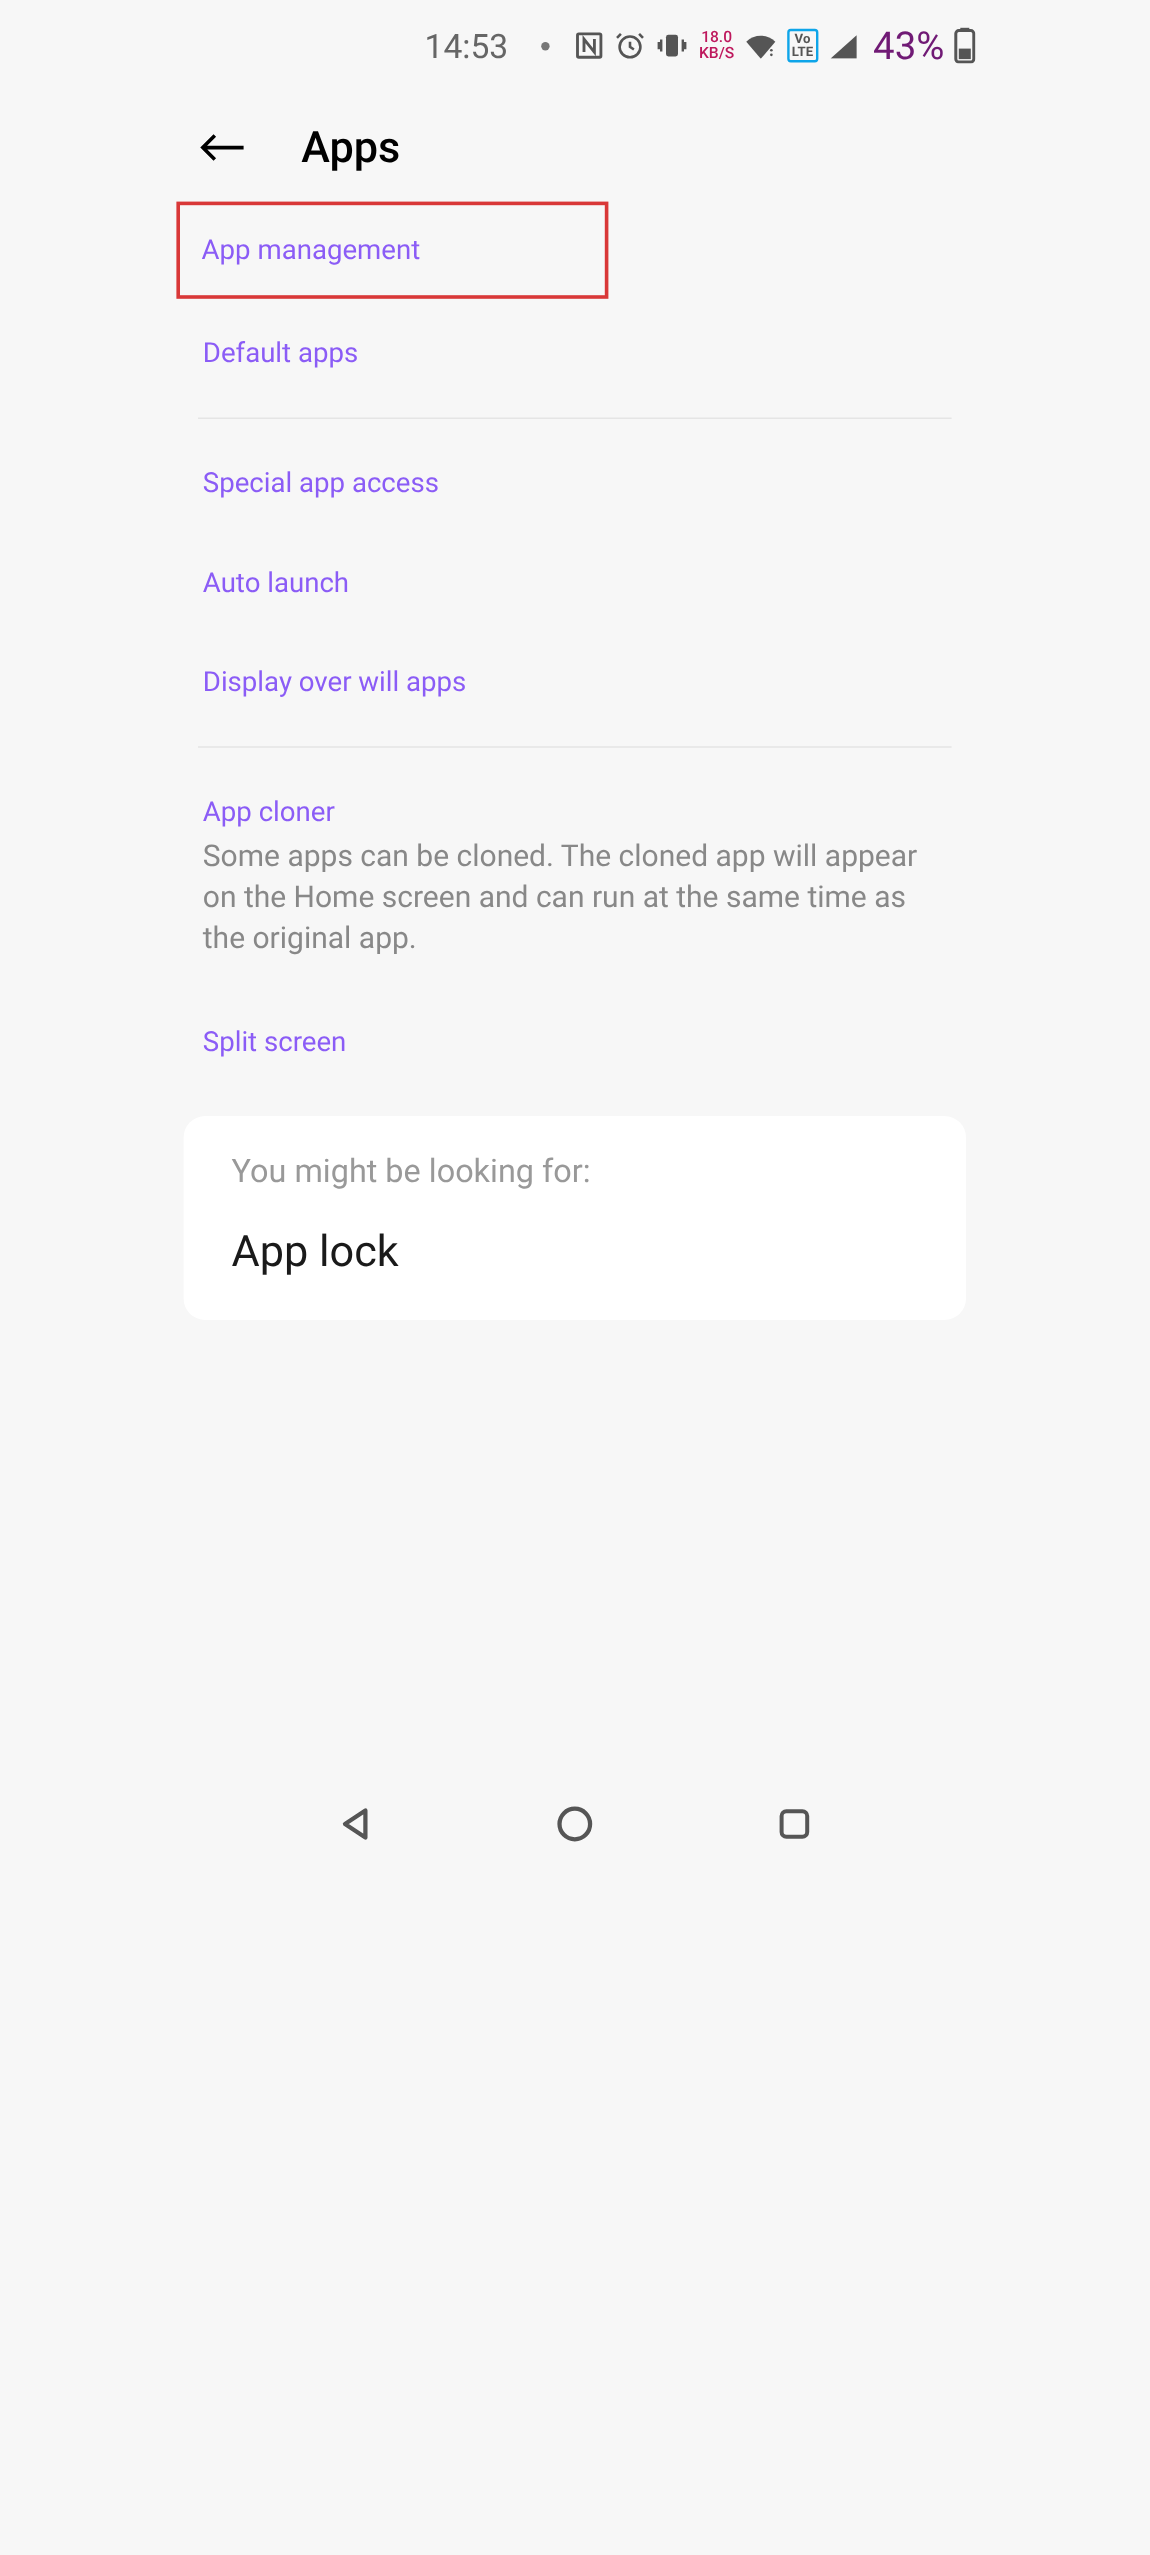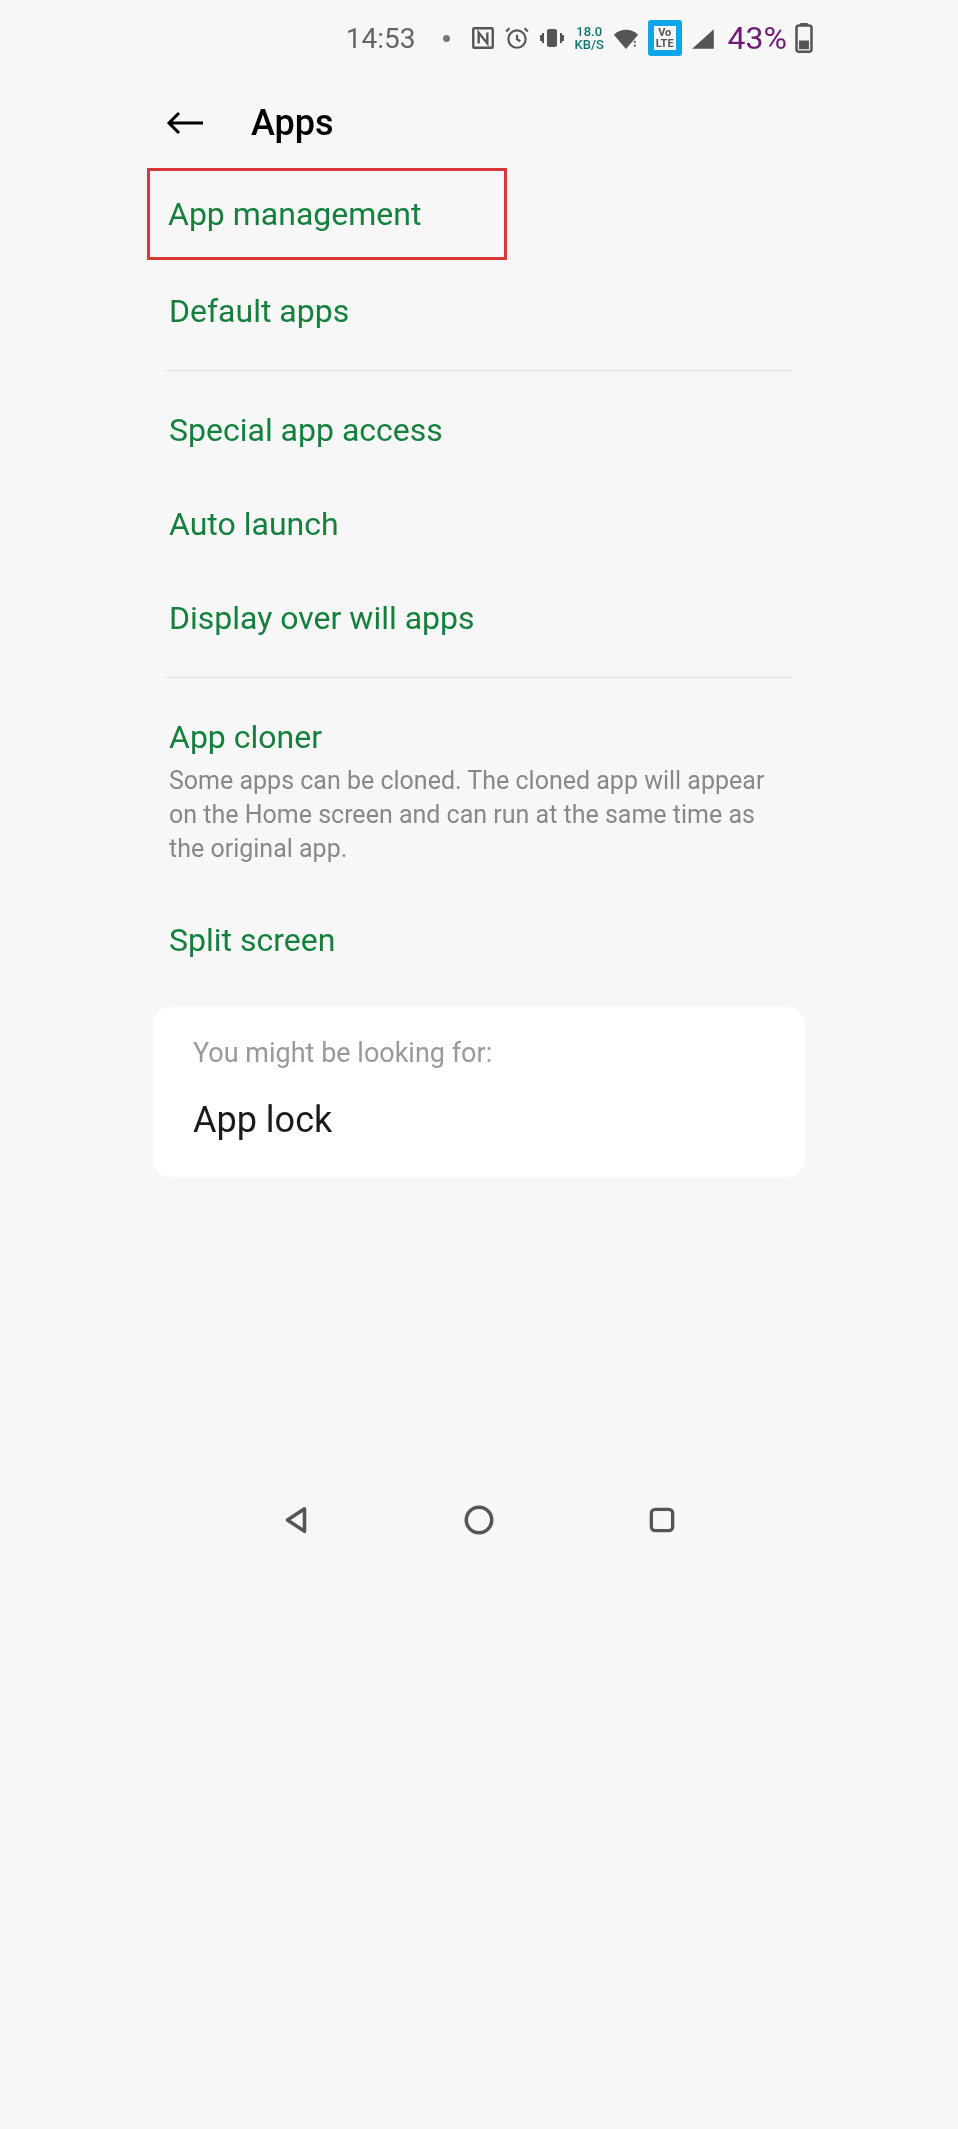--- a/index.html
+++ b/index.html
@@ -54,21 +54,21 @@
       align-items: center;
       justify-content: center;
       color: #555;
     }
     .status-data {
       display: flex;
       flex-direction: column;
       align-items: center;
       line-height: 1;
       font-size: 13px;
-      color: #0f766e;
+      color: #be185d;
       font-weight: 500;
     }
     .status-percent {
       font-size: 32px;
       color: #701a75;
       margin-left: 4px;
     }
     .header {
       display: flex;
       align-items: center;
@@ -95,22 +95,22 @@
     }
     .list-item-highlighted {
       border: 3px solid #d93838;
       margin-left: -18px;
       padding: 24px 4px 24px 18px;
       margin-bottom: 4px;
       margin-top: 4px;
       width: 360px;
     }
     .list-item-title {
-      font-size: 32px;
-      color: #15803d;
+      font-size: 23px;
+      color: #8b5cf6;
       font-weight: 400;
     }
     .list-item-desc {
       font-size: 25px;
       color: #888;
       line-height: 1.35;
       margin-top: 8px;
     }
     .divider {
       height: 1px;
@@ -153,21 +153,21 @@
     }
     .outer-container {
       width: 958px;
       height: 1910px;
       background: #f7f7f7;
       display: flex;
       flex-direction: column;
       align-items: stretch;
     }
     .volte-box {
-      border: 6px solid #0ea5e9;
+      border: 2px solid #0ea5e9;
       border-radius: 3px;
       font-size: 11px;
       font-weight: 700;
       padding: 1px 2px;
       line-height: 1;
       text-align: center;
       color: #555;
     }
   </style>
 </head>

